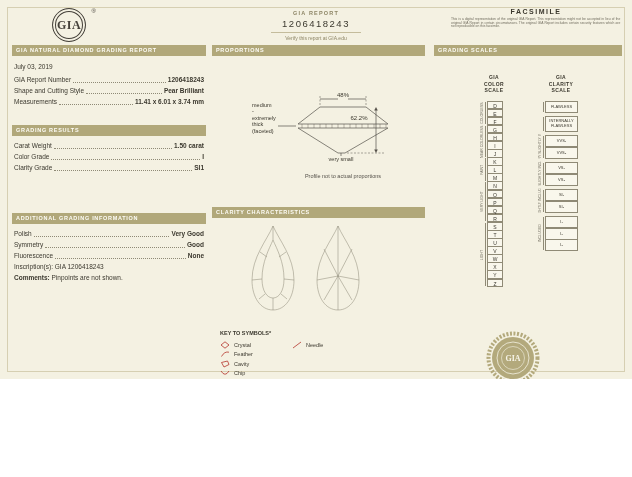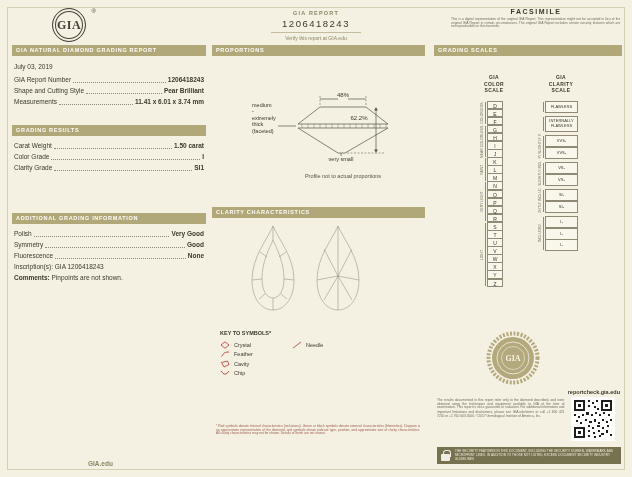--- a/index.html
+++ b/index.html
@@ -1,17 +1,17 @@
 <!DOCTYPE html>
 <html><head>
 <meta charset="utf-8">
 <style>
   *{box-sizing:border-box;margin:0;padding:0}
   html,body{background:#ffffff}
-  .page{position:relative;width:632px;height:477px;background:#f4f1e2;font-family:"Liberation Sans",sans-serif;color:#3b382e;overflow:hidden}
+  .page{position:relative;width:632px;height:379px;background:#f4f1e2;font-family:"Liberation Sans",sans-serif;color:#3b382e;overflow:hidden}
   .frame{position:absolute;inset:7px;border:1px solid #d6cfb2;pointer-events:none}
 
   
   .logo{position:absolute;left:52px;top:8px;width:46px;height:38px}
   .logo-circle{width:34px;height:34px;border-radius:50%;border:1px solid #45413a;box-shadow:inset 0 0 0 2px #f4f1e2, inset 0 0 0 3px #45413a;display:flex;align-items:center;justify-content:center;font-family:"Liberation Serif",serif;font-size:12px;font-weight:bold;letter-spacing:.5px;color:#45413a}
   .logo-reg{position:absolute;right:2px;top:0;font-size:6px;color:#45413a}
   .mast-center{position:absolute;left:241px;top:10px;width:150px;text-align:center}
   .mast-label{font-size:5.5px;letter-spacing:1.2px;color:#8d8565;font-weight:bold}
   .mast-number{font-size:9.5px;letter-spacing:1.5px;color:#3b382e;margin-top:2px}
   .mast-rule{border-top:1px solid #c4bc9c;margin:3px 30px 2px}

